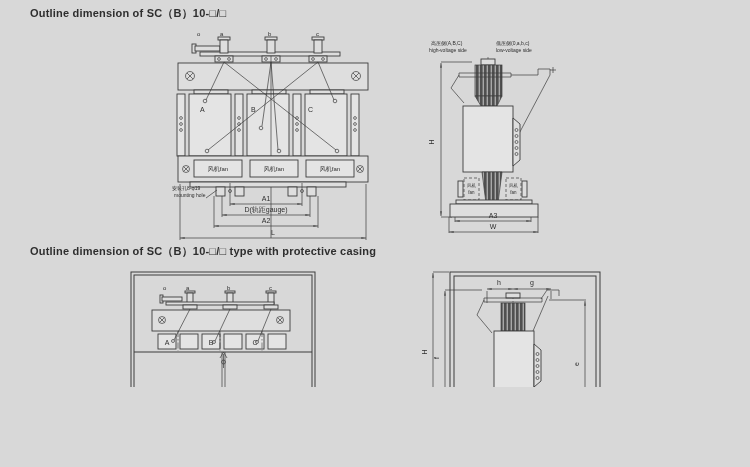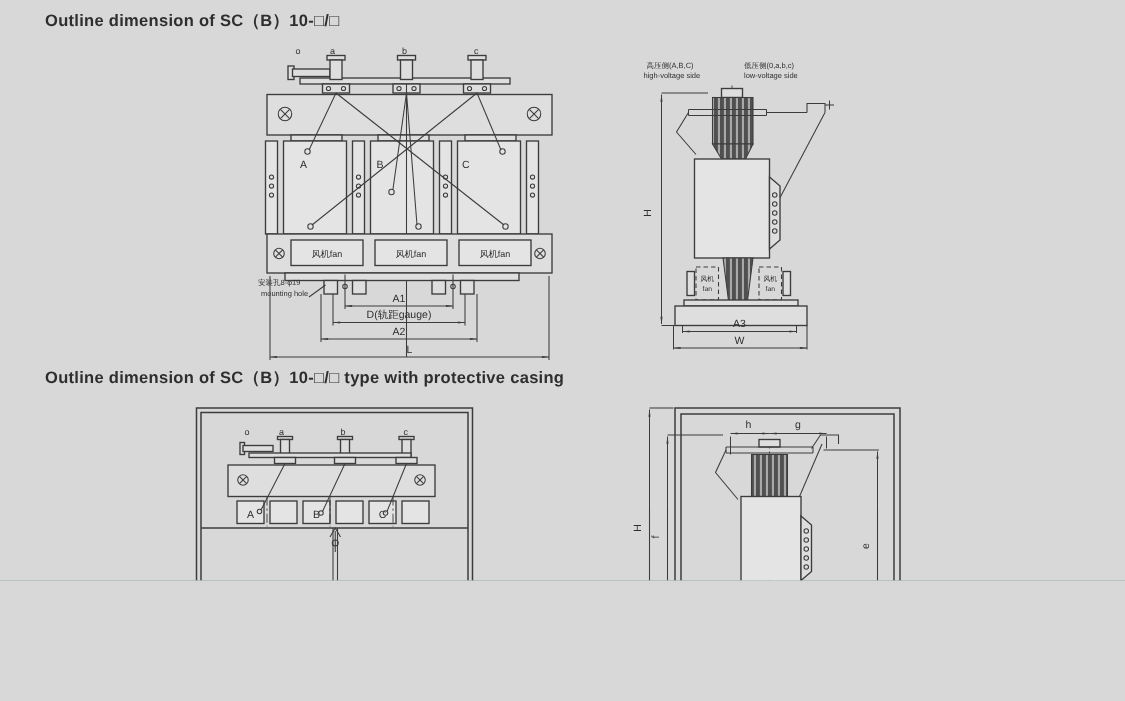--- a/index.html
+++ b/index.html
@@ -1,16 +1,16 @@
 <!DOCTYPE html>
 <html><head>
 <meta charset="utf-8">
 <style>
   html,body{margin:0;padding:0;background:#d8d8d8;}
-  .page{position:relative;width:750px;height:387px;background:#0f766e;overflow:hidden;}
+  .page{position:relative;width:750px;height:387px;background:#b91c1c;overflow:hidden;}
   text{font-family:"Liberation Sans","DejaVu Sans",sans-serif;fill:#2e2e2e;}
   .t-title{font-size:11px;font-weight:bold;letter-spacing:.2px;}
   .lbl{font-size:7px;}
   .sm{font-size:6px;}
   .xs{font-size:5px;}
   .xxs{font-size:4.5px;}
   .dimt{font-size:7px;}
   .s{stroke:#3c3c3c;stroke-width:1;fill:none;}
   .sf{stroke:#3c3c3c;stroke-width:0.9;fill:#dedede;}
   .sfl{stroke:#3c3c3c;stroke-width:0.9;fill:#e4e4e4;}

